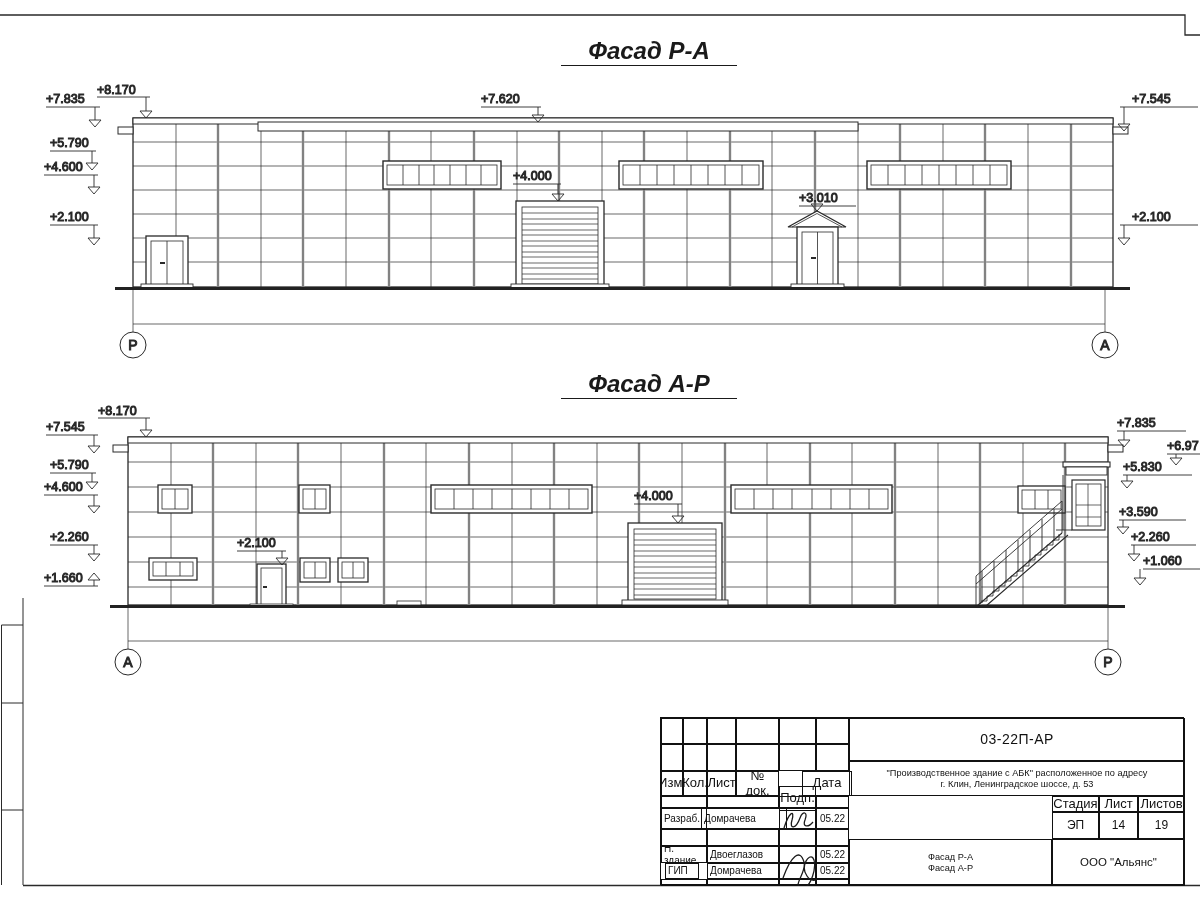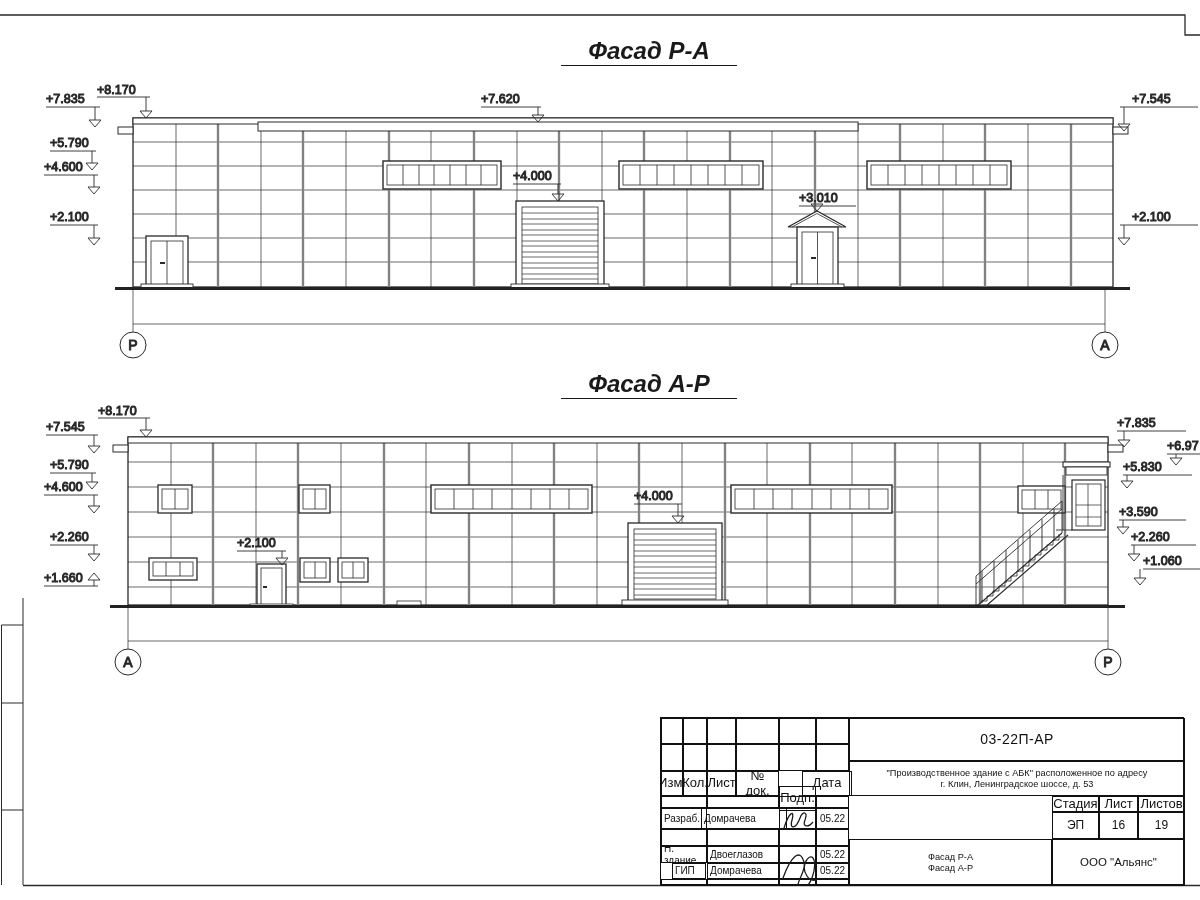--- a/index.html
+++ b/index.html
@@ -294,21 +294,21 @@
   <div class="c" style="left:0;top:111px;width:46px;height:17px"></div>
   <div class="c" style="left:46px;top:111px;width:72px;height:17px"></div>
   <div class="c" style="left:118px;top:111px;width:37px;height:17px"></div>
   <div class="c" style="left:155px;top:111px;width:33px;height:17px"></div>
 
   <div class="c left" style="left:0;top:128px;width:46px;height:17px">Н. здание.</div>
   <div class="c left" style="left:46px;top:128px;width:72px;height:17px">Двоеглазов</div>
   <div class="c" style="left:118px;top:128px;width:37px;height:17px"></div>
   <div class="c" style="left:155px;top:128px;width:33px;height:17px">05.22</div>
 
-  <div class="c left" style="left:11px;top:145px;width:34px;height:16px">ГИП</div>
+  <div class="c left" style="left:4px;top:145px;width:34px;height:16px">ГИП</div>
   <div class="c left" style="left:46px;top:145px;width:72px;height:16px">Домрачева</div>
   <div class="c" style="left:118px;top:145px;width:37px;height:16px"></div>
   <div class="c" style="left:155px;top:145px;width:33px;height:16px">05.22</div>
 
   <div class="c" style="left:0;top:161px;width:46px;height:7px"></div>
   <div class="c" style="left:46px;top:161px;width:72px;height:7px"></div>
   <div class="c" style="left:118px;top:161px;width:37px;height:7px"></div>
   <div class="c" style="left:155px;top:161px;width:33px;height:7px"></div>
 
   <svg class="sig" style="left:118px;top:86px" width="37" height="30">
@@ -320,21 +320,21 @@
 
   <div class="c big" style="left:188px;top:0;width:336px;height:43px">03-22П-АР</div>
   <div class="c nm two" style="left:188px;top:43px;width:336px;height:35px">
     <span>"Производственное здание с АБК" расположенное по адресу</span>
     <span>г. Клин, Ленинградское шоссе, д. 53</span>
   </div>
   <div class="c hdr" style="left:391px;top:78px;width:47px;height:16px">Стадия</div>
   <div class="c hdr" style="left:438px;top:78px;width:39px;height:16px">Лист</div>
   <div class="c hdr" style="left:477px;top:78px;width:47px;height:16px">Листов</div>
   <div class="c med" style="left:391px;top:94px;width:47px;height:27px">ЭП</div>
-  <div class="c med" style="left:438px;top:94px;width:39px;height:27px">16</div>
+  <div class="c med" style="left:438px;top:94px;width:39px;height:27px">14</div>
   <div class="c med" style="left:477px;top:94px;width:47px;height:27px">19</div>
   <div class="c nm two" style="left:188px;top:121px;width:203px;height:47px">
     <span>Фасад Р-А</span>
     <span>Фасад А-Р</span>
   </div>
   <div class="c co" style="left:391px;top:121px;width:133px;height:47px">ООО "Альянс"</div>
 </div>
 
 
 

